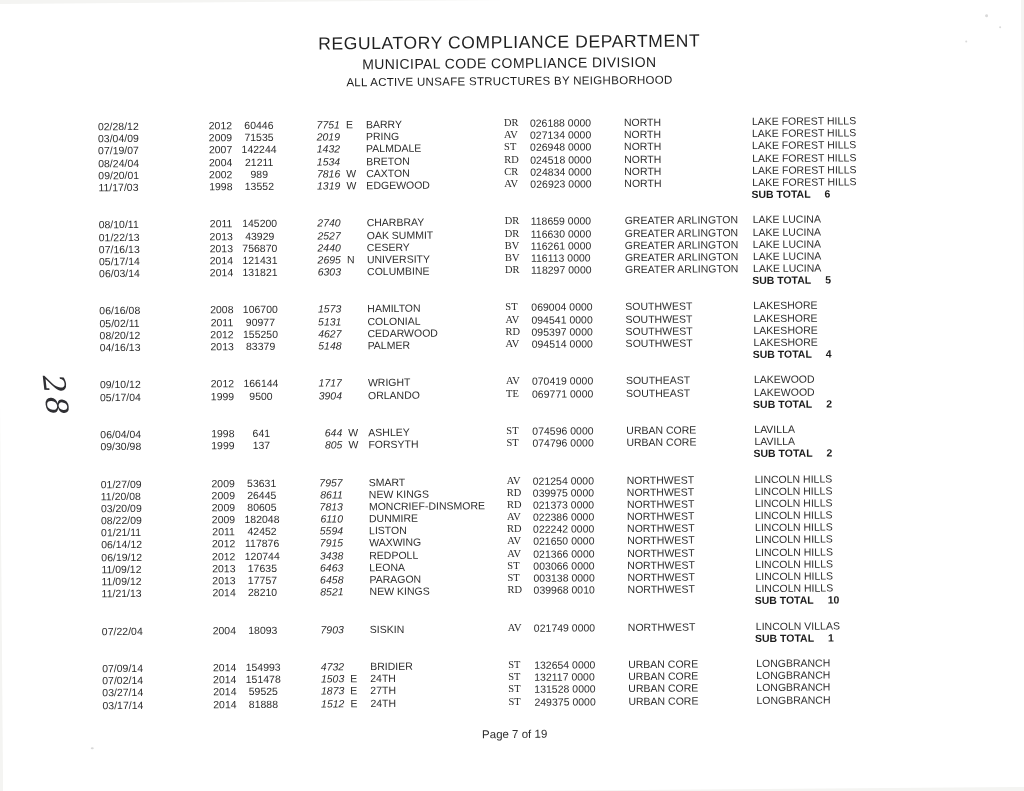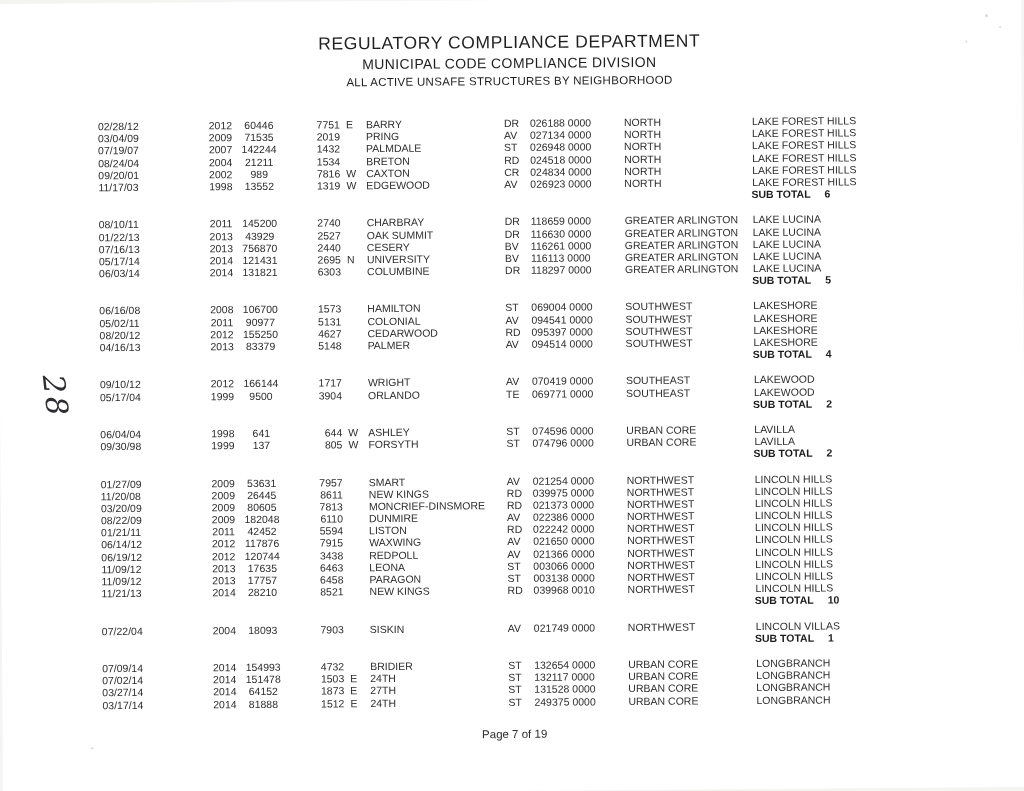--- a/index.html
+++ b/index.html
@@ -23,24 +23,24 @@
   .hdr .sub1{font-size:14px;letter-spacing:.4px;line-height:19px;}
   .hdr .sub2{font-size:11.5px;letter-spacing:.3px;line-height:16px;}
   
   .tbl{position:absolute;left:0;top:117px;width:1024px;}
   .group{margin-bottom:13px;}
   .row{display:flex;height:12.2px;line-height:12.2px;font-size:10.5px;white-space:nowrap;padding-left:100px;}
   .c{display:block;flex:0 0 auto;overflow:visible;}
   .c.date{width:105px;text-align:left;}
   .c.year{width:35px;text-align:center;}
   .c.case{width:42px;text-align:center;}
-  .c.num{width:42px;text-align:right;margin-left:18px;}
+  .c.num{width:42px;text-align:right;margin-left:18px;font-style:italic;}
   .c.dir{width:20px;text-align:left;margin-left:6px;}
   .c.street{width:138px;text-align:left;}
-  .c.type{width:26px;text-align:left;}
+  .c.type{width:26px;text-align:left;font-family:Liberation Serif, serif;}
   .c.parcel{width:94px;text-align:left;}
   .c.district{width:128px;text-align:left;}
   .c.hood{width:170px;text-align:left;}
   .row.subtotal{padding-left:753px;font-weight:bold;color:#1b1b1b;}
   .row.subtotal .st-value{margin-left:14px;}
   
   .footer{position:absolute;left:0;top:728px;width:1024px;text-align:center;font-size:11.5px;color:#2d2d2d;}
   
   .hand{
     position:absolute;left:14px;top:372px;width:60px;height:60px;
@@ -522,21 +522,21 @@
     <span class="c street">24TH</span>
     <span class="c type">ST</span>
     <span class="c parcel">132117 0000</span>
     <span class="c district">URBAN CORE</span>
     <span class="c hood">LONGBRANCH</span>
   </div>
 
   <div class="row">
     <span class="c date">03/27/14</span>
     <span class="c year">2014</span>
-    <span class="c case">64152</span>
+    <span class="c case">59525</span>
     <span class="c num">1873</span>
     <span class="c dir">E</span>
     <span class="c street">27TH</span>
     <span class="c type">ST</span>
     <span class="c parcel">131528 0000</span>
     <span class="c district">URBAN CORE</span>
     <span class="c hood">LONGBRANCH</span>
   </div>
 
   <div class="row">

